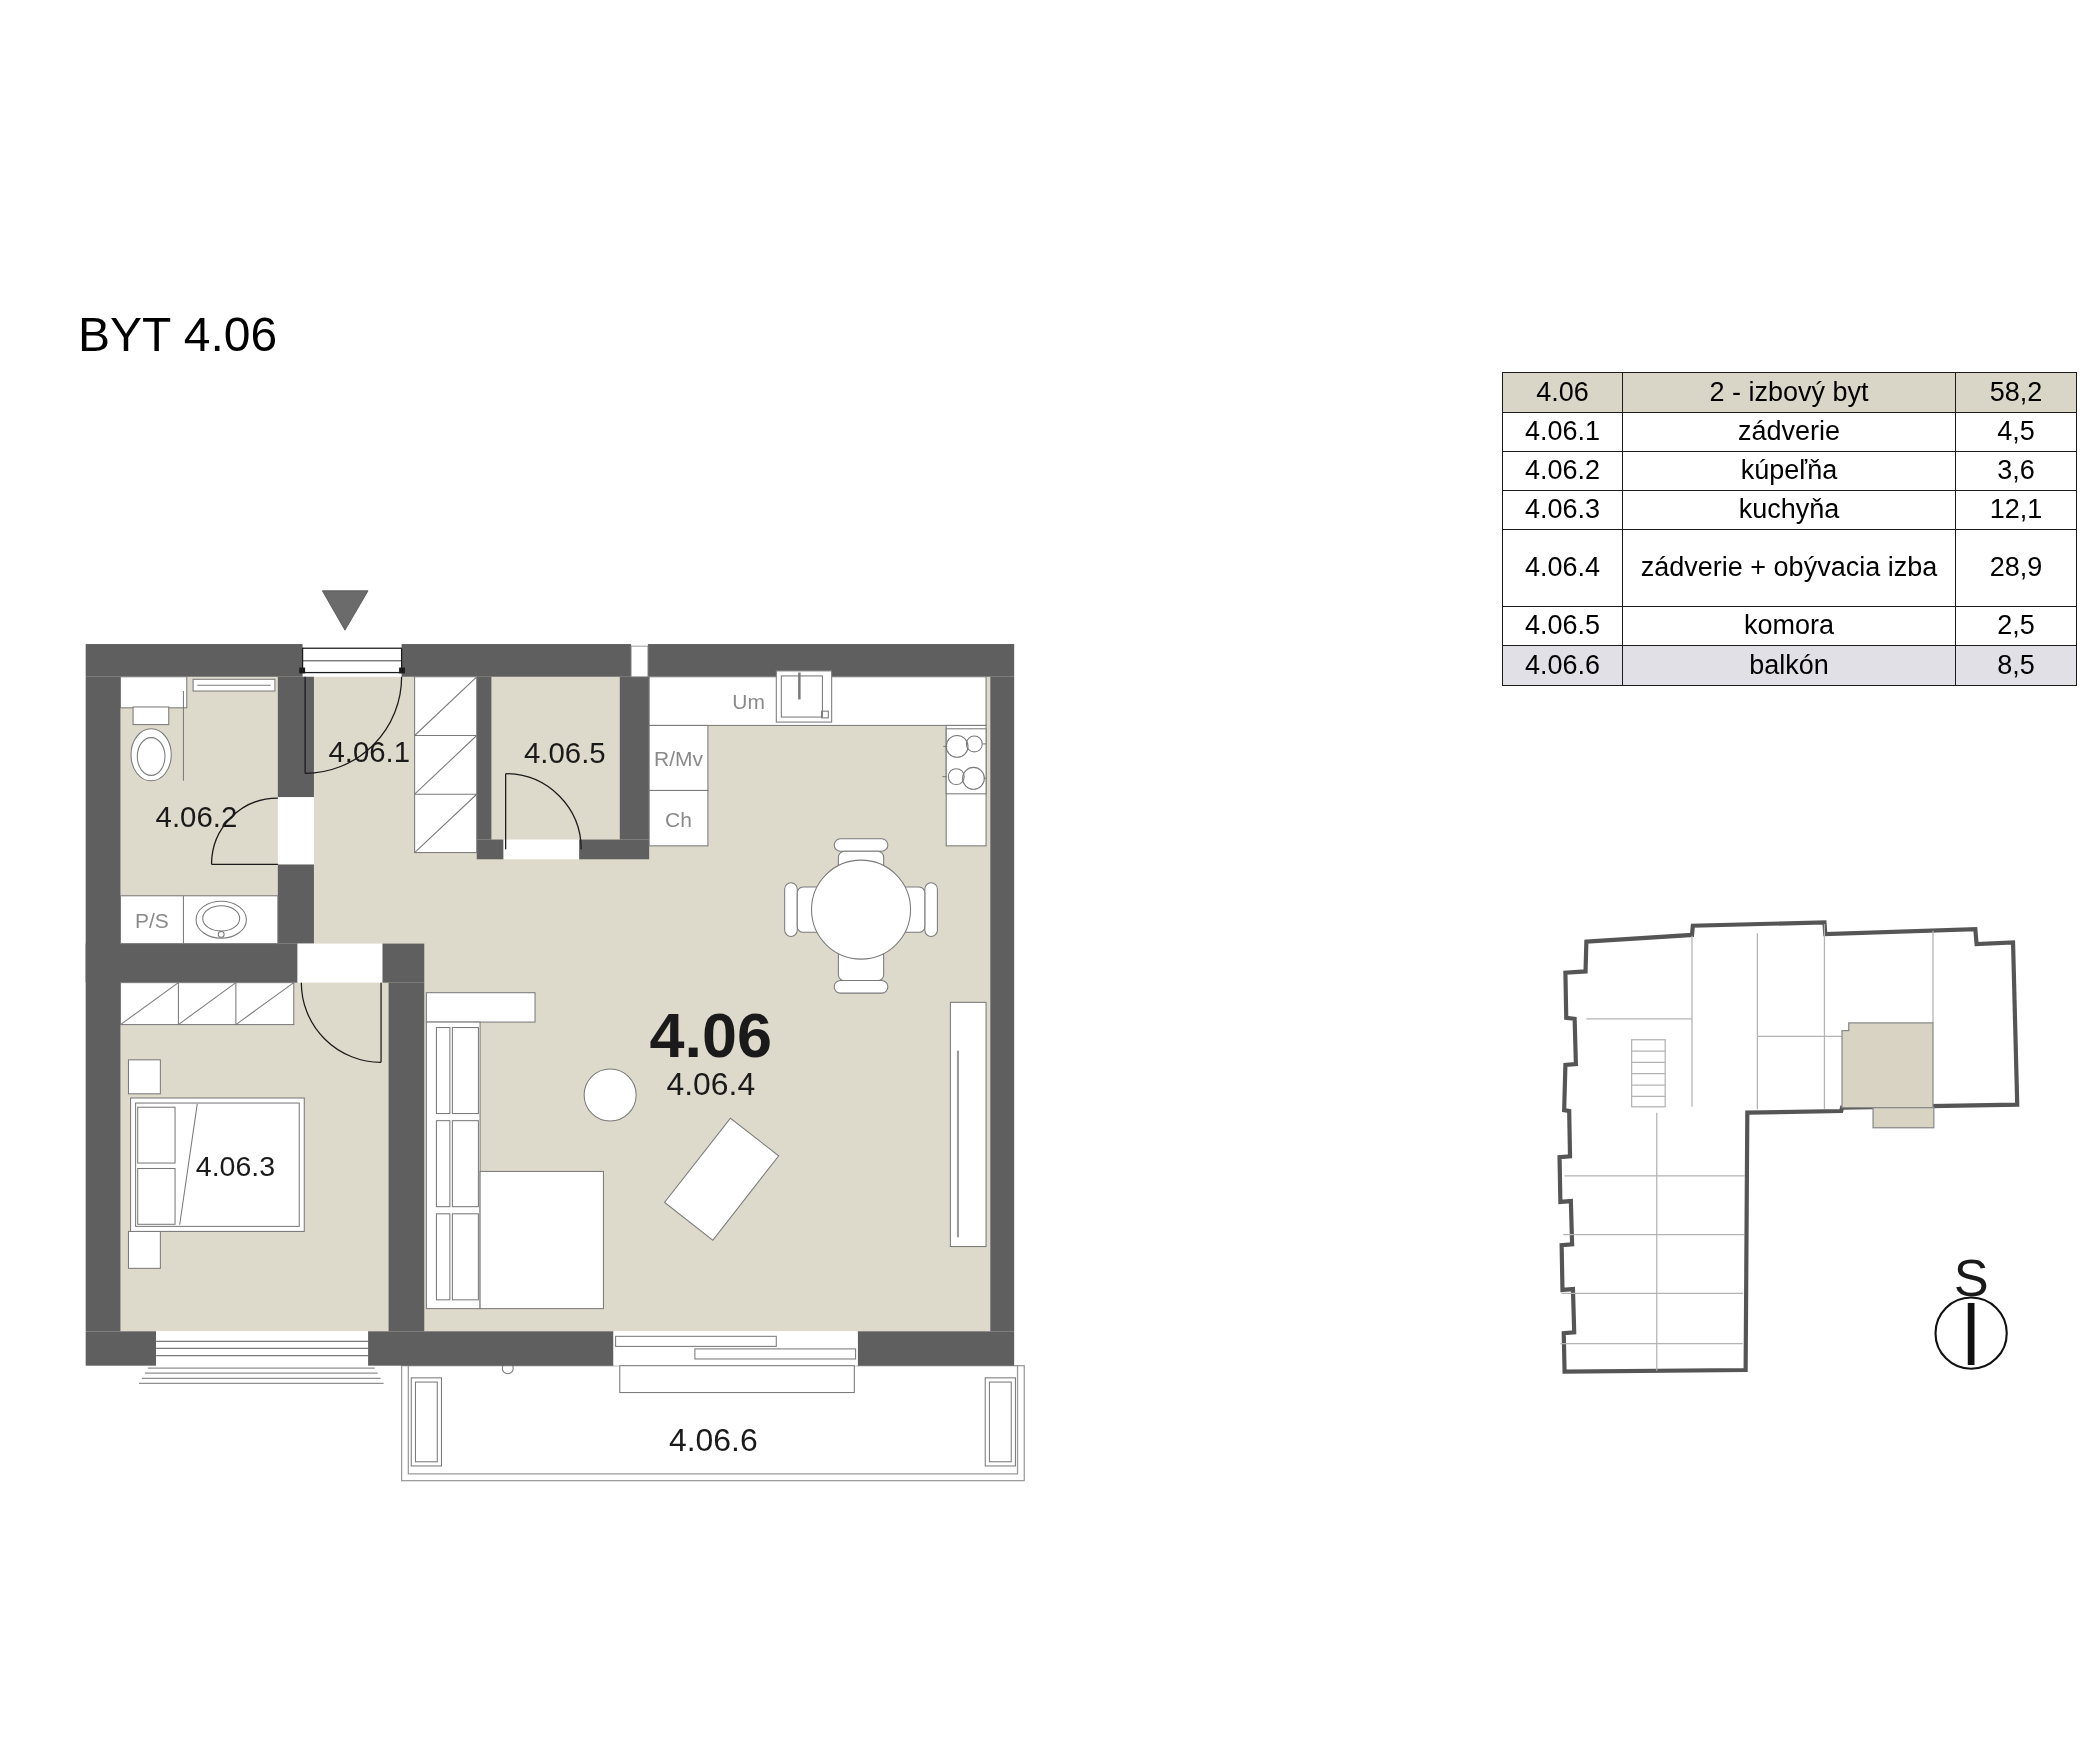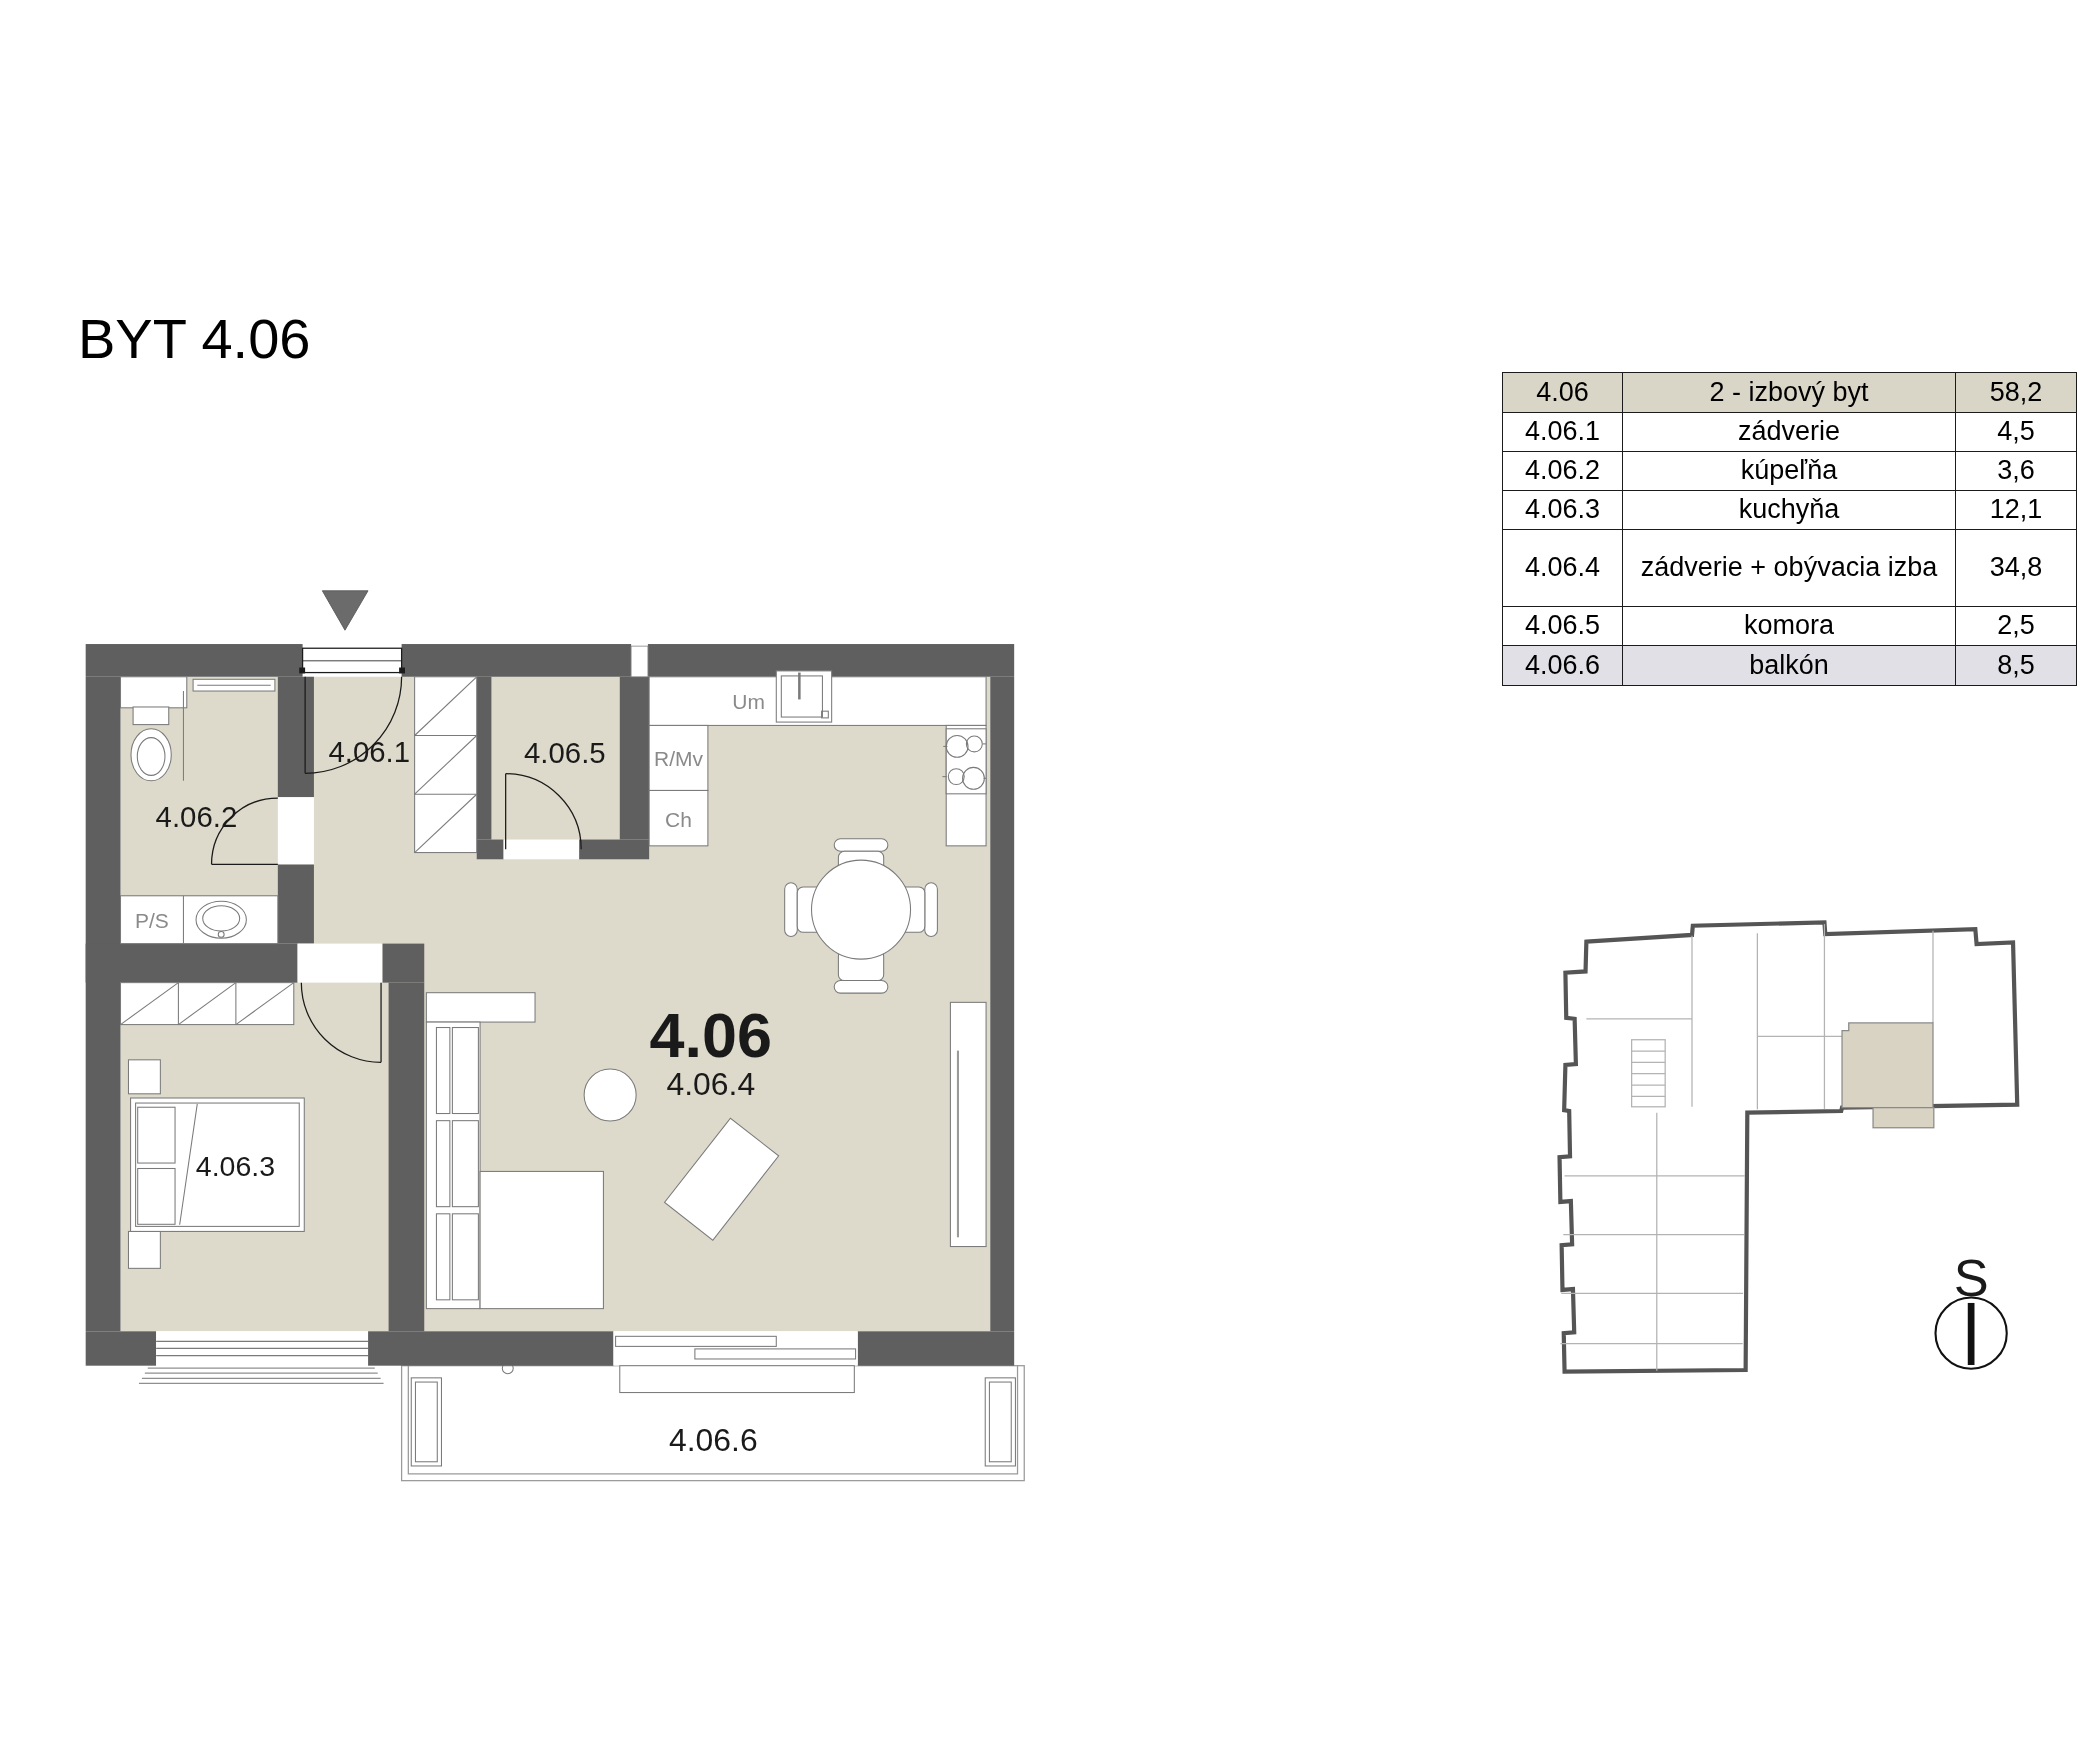--- a/index.html
+++ b/index.html
@@ -1,20 +1,20 @@
 <!DOCTYPE html>
 <html style="font-size:6.7px"><head>
 <meta charset="utf-8">
 <style>
   html,body{margin:0;padding:0;background:#ffffff;}
   #canvas{position:relative;width:2185px;height:1748px;background:#ffffff;
           font-family:"Liberation Sans",sans-serif;overflow:hidden;}
 
   
-  #page-title{position:absolute;left:78px;top:311px;font-size:56px;line-height:1;
+  #page-title{position:absolute;left:78px;top:311px;font-size:48px;line-height:1;
               color:#000;white-space:nowrap;}
 
   
   table.legend{position:absolute;left:1502px;top:372px;width:574px;
                border-collapse:collapse;font-size:27px;color:#000;table-layout:fixed;}
   table.legend td{border:1.3px solid #1b1b1b;text-align:center;vertical-align:middle;
                   padding:1.7px 11.7px;line-height:1.25;overflow:hidden;}
   table.legend col.c-id{width:120px;}
   table.legend col.c-name{width:333px;}
   table.legend col.c-area{width:121px;}
@@ -66,21 +66,21 @@
       <td>3,6</td>
     </tr>
     <tr style="height:39px">
       <td>4.06.3</td>
       <td>kuchyňa</td>
       <td>12,1</td>
     </tr>
     <tr style="height:77px">
       <td>4.06.4</td>
       <td>zádverie + obývacia izba</td>
-      <td>34,8</td>
+      <td>28,9</td>
     </tr>
     <tr style="height:39px">
       <td>4.06.5</td>
       <td>komora</td>
       <td>2,5</td>
     </tr>
     <tr class="ftr" style="height:40px">
       <td>4.06.6</td>
       <td>balkón</td>
       <td>8,5</td>

